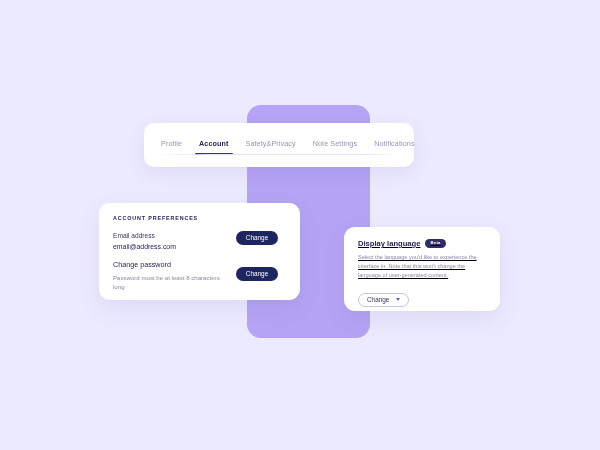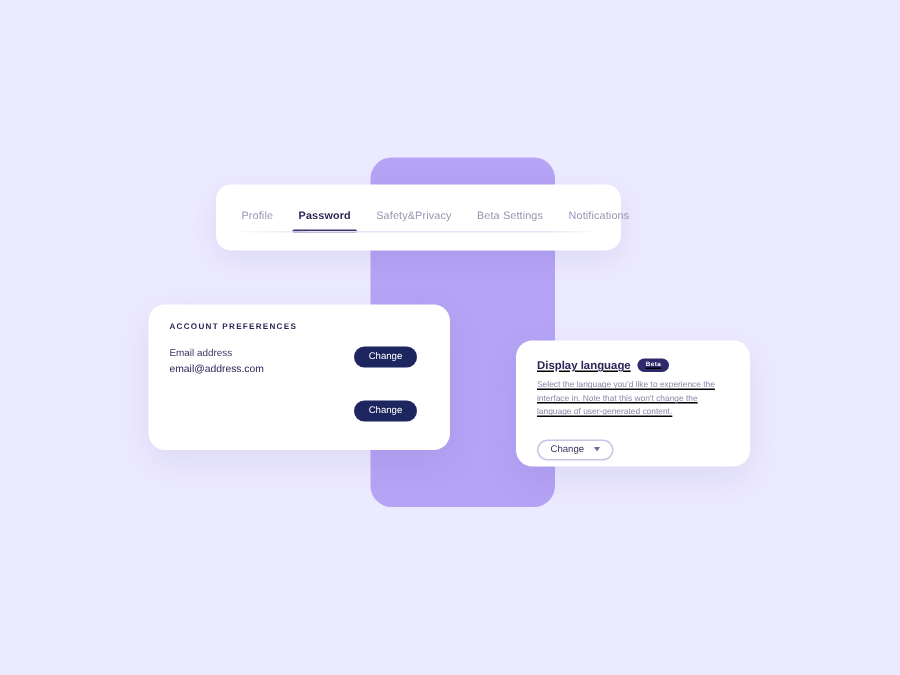--- a/index.html
+++ b/index.html
@@ -220,45 +220,49 @@
 <div id="stage">
 
   <div class="purple-panel"></div>
 
   <div class="tabbar-card">
     <div class="tab-list">
       <div class="tab">
         <span>Profile</span>
       </div>
       <div class="tab active">
-        <span>Password</span>
+        <span>Account</span>
       </div>
       <div class="tab">
         <span>Safety&amp;Privacy</span>
       </div>
       <div class="tab">
-        <span>Beta Settings</span>
+        <span>Note Settings</span>
       </div>
       <div class="tab">
         <span>Notifications</span>
       </div>
       <div class="tab-underline"></div>
     </div>
   </div>
 
   <div class="account-card">
     <div class="section-heading">ACCOUNT PREFERENCES</div>
 
     <div class="field-row">
       <div class="field-label">Email address</div>
       <div class="field-value">email@address.com</div>
     </div>
 
     <div class="gap-block"></div>
 
+    <div class="field-row">
+      <div class="field-title">Change password</div>
+      <div class="field-help">Password must be at least 8 characters long</div>
+    </div>
 
     <button class="btn-dark btn-email-change">Change</button>
     <button class="btn-dark btn-pass-change">Change</button>
   </div>
 
   <div class="language-card">
     <div class="lang-head">
       <span class="lang-title">Display language</span>
       <span class="badge">Beta</span>
     </div>

